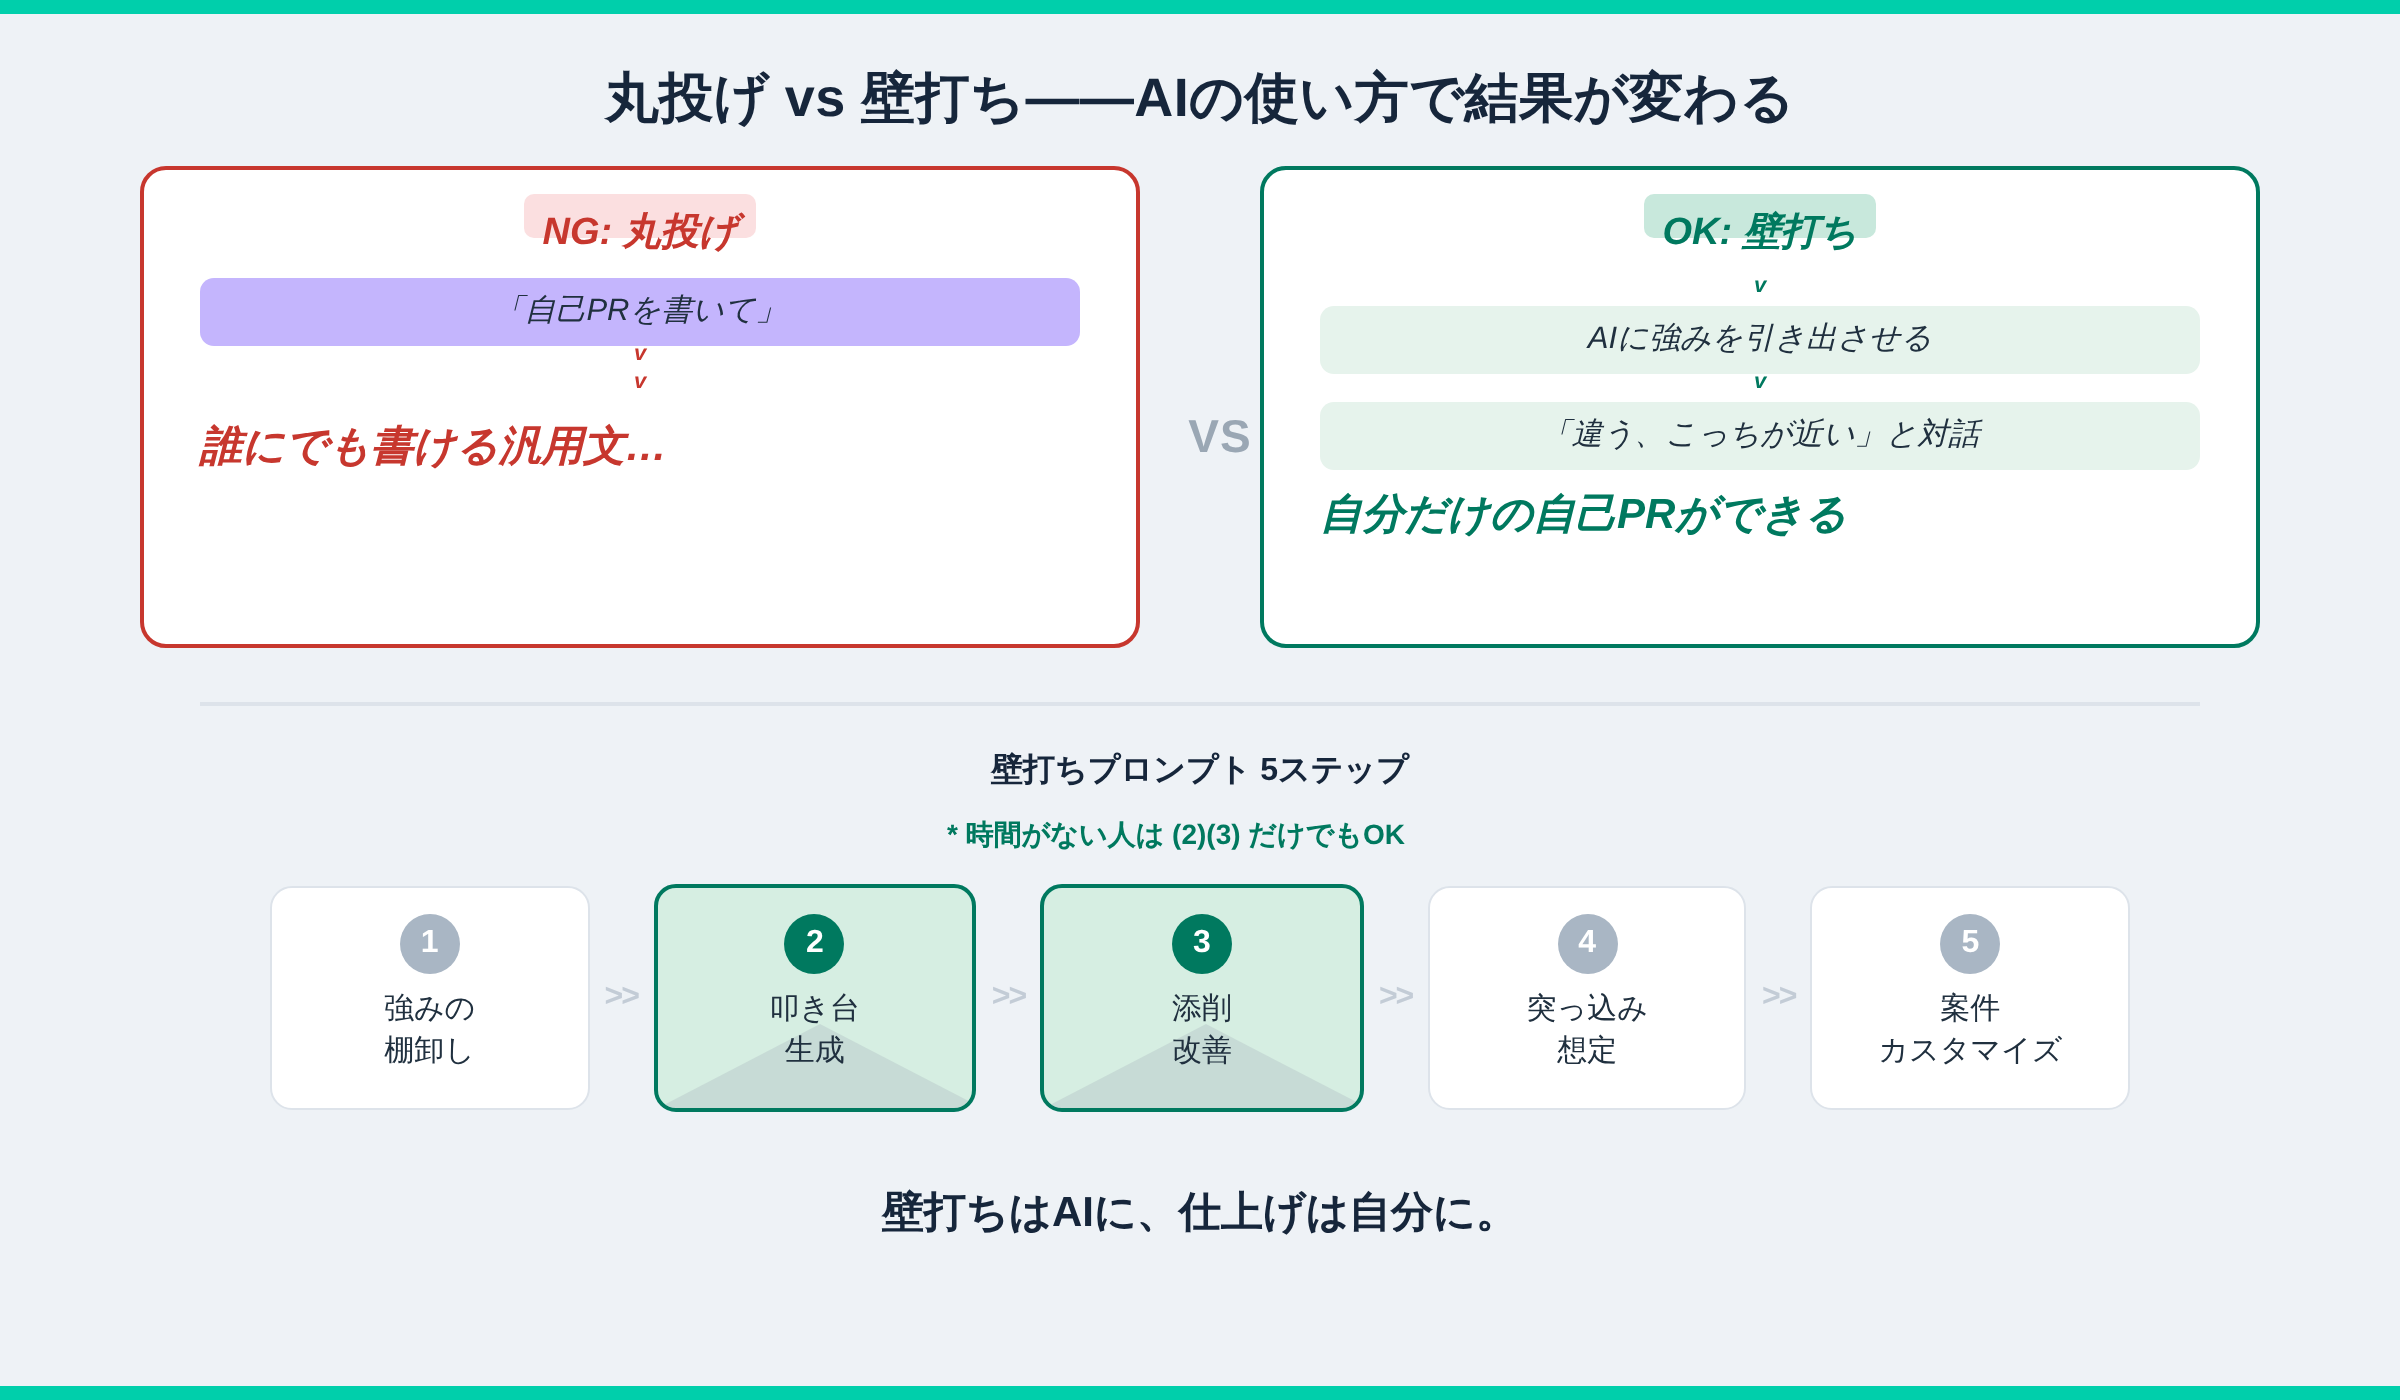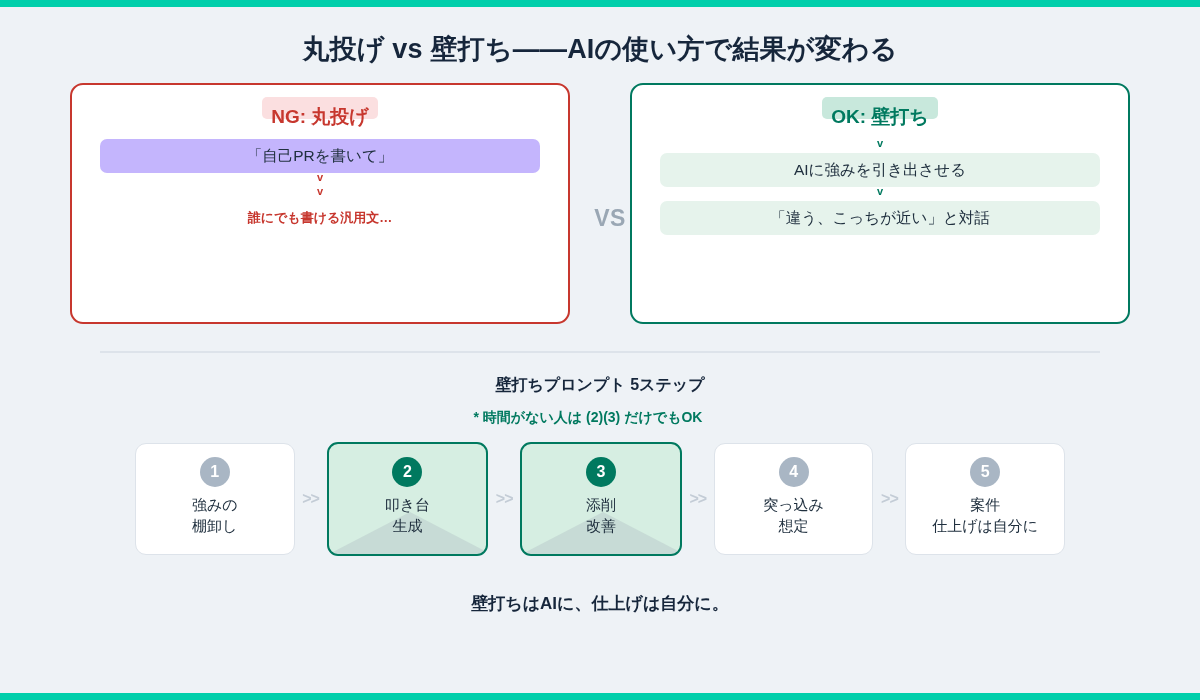--- a/index.html
+++ b/index.html
@@ -60,20 +60,21 @@
 
   .cmp-card {
     position: absolute;
     top: 0;
     width: 500px;
     height: 241px;
     border-radius: 13px;
     background: #ffffff;
     border: 2px solid #c7372e;
     padding: 10px 28px 8px 28px;
+    font-style: italic;
   }
   .cmp-card.ng { left: 70px; border-color: #c7372e; }
   .cmp-card.ok { left: 630px; border-color: #00795f; }
 
   .cmp-head {
     text-align: center;
     font-size: 19px;
     font-weight: bold;
     height: 44px;
     line-height: 44px;
@@ -115,22 +116,22 @@
     height: 14px;
     text-align: center;
     font-size: 11px;
     line-height: 9px;
     font-weight: bold;
   }
   .cmp-card.ng .flow-chev { color: #c7372e; }
   .cmp-card.ok .flow-chev { color: #00795f; }
 
   .cmp-foot {
-    text-align: center;
-    font-size: 13px;
+    text-align: left;
+    font-size: 21px;
     font-weight: bold;
     margin-top: 8px;
   }
   .cmp-card.ng .cmp-foot { color: #c7372e; }
   .cmp-card.ok .cmp-foot { color: #00795f; }
 
   .vs-badge {
     position: absolute;
     top: 122px;
     left: 570px;
@@ -251,21 +252,21 @@
     flex: 0 0 auto;
   }
 
   
   .footer-msg {
     position: absolute;
     top: 585px;
     left: 0;
     width: 1200px;
     text-align: center;
-    font-size: 17px;
+    font-size: 21px;
     font-weight: bold;
     color: #16263b;
   }
 </style>
 </head>
 <body>
 
 <div class="accent-bar top"></div>
 <div class="accent-bar bottom"></div>
 
@@ -288,20 +289,21 @@
     <div class="vs-badge">VS</div>
 
     <div class="cmp-card ok">
       <div class="cmp-head">
         <span class="hl">OK: 壁打ち</span>
       </div>
       <div class="flow-chev">v</div>
       <div class="flow-row">AIに強みを引き出させる</div>
       <div class="flow-chev">v</div>
       <div class="flow-row">「違う、こっちが近い」と対話</div>
+      <div class="cmp-foot">自分だけの自己PRができる</div>
     </div>
 
   </div>
 
   <div class="divider"></div>
 
   <div class="steps-title">壁打ちプロンプト 5ステップ</div>
   <div class="steps-note">* 時間がない人は (2)(3) だけでもOK</div>
 
   <div class="steps-row">
@@ -325,19 +327,19 @@
       <div class="step-arrow">&gt;&gt;</div>
       <div class="step-card">
         <div class="step-num">4</div>
         <div class="step-label">突っ込み
 想定</div>
       </div>
       <div class="step-arrow">&gt;&gt;</div>
       <div class="step-card">
         <div class="step-num">5</div>
         <div class="step-label">案件
-仕上げは自分に</div>
+カスタマイズ</div>
       </div>
     </div>
 
   <div class="footer-msg">壁打ちはAIに、仕上げは自分に。</div>
 
 </div>
 
 </body></html>

